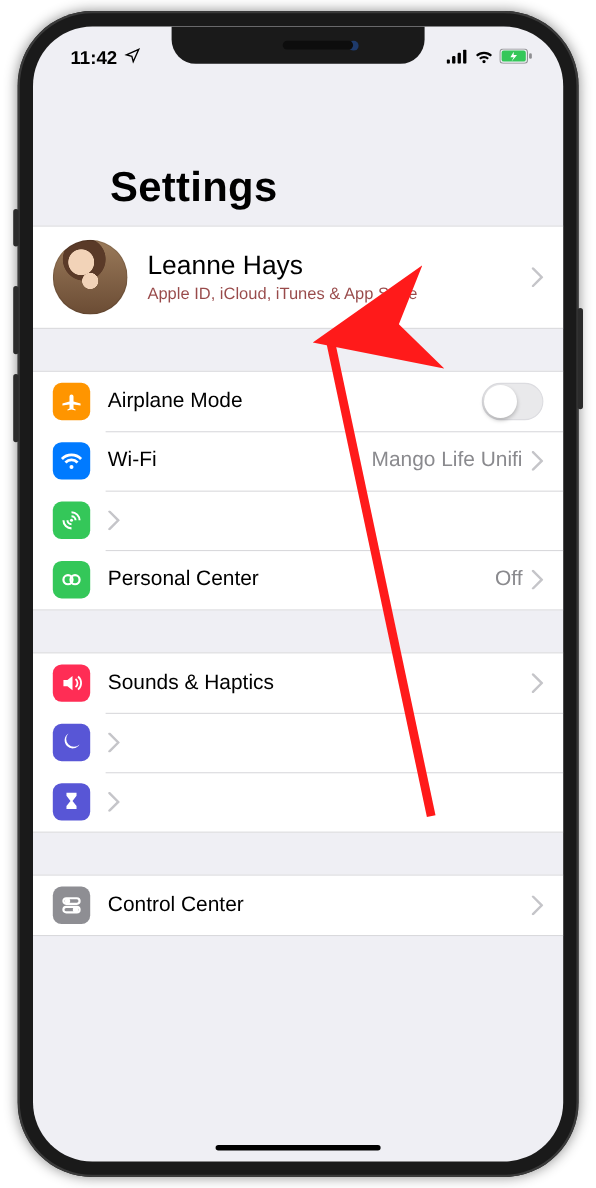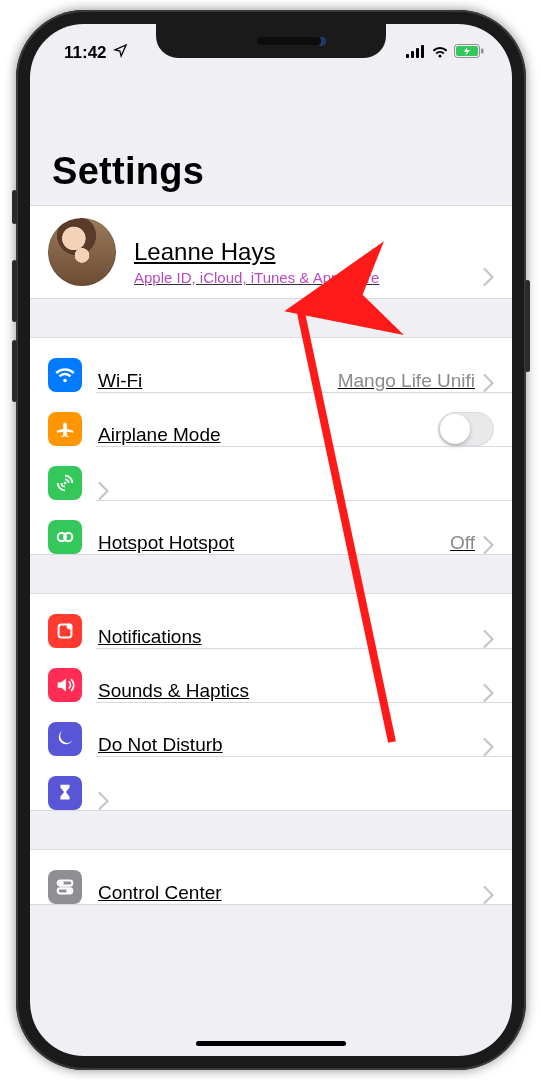--- a/index.html
+++ b/index.html
@@ -78,32 +78,32 @@
     z-index: 40;
   }
   .status-left { display:flex; align-items:center; gap:6px;}
   .status-right{ display:flex; align-items:center; gap:5px;}
   .page-title {
     font-size: 38px;
     font-weight: 700;
     color: #000;
     padding: 78px 22px 12px 22px;
     letter-spacing: .3px;
+    margin-left: 48px;
   }
   .group { background:#fff; border-top:1px solid #d9d9dc; border-bottom:1px solid #d9d9dc; }
   .group + .spacer { height:38px; }
   .spacer{ height:38px; }
 
   .row {
     display:flex;
-    align-items:flex-end;
+    align-items:center;
     min-height:54px;
     padding: 0 18px;
     position:relative;
-    text-decoration:underline;
   }
   .row + .row::before{
     content:"";
     position:absolute;
     left:66px; right:0; top:0;
     height:1px;
     background:#d9d9dc;
   }
   .row-profile{ min-height:92px; padding:12px 18px; }
 
@@ -125,21 +125,21 @@
     background: radial-gradient(circle at 38% 30%, #f2d3b8 0 18%, transparent 19%),
                 radial-gradient(circle at 50% 55%, #f2d3b8 0 14%, transparent 15%),
                 radial-gradient(circle at 42% 26%, #5a3a28 0 30%, transparent 31%),
                 linear-gradient(180deg,#9a7a5a 0%, #6b4c34 100%);
     margin-right:18px;
     flex-shrink:0;
     box-shadow: inset 0 0 0 1px rgba(0,0,0,.1);
   }
   .profile-text{ flex:1; }
   .profile-name{ font-size:24px; color:#000; margin-bottom:3px; }
-  .profile-sub{ font-size:15px; color:#a21caf; opacity:.8; }
+  .profile-sub{ font-size:15px; color:#7f1d1d; opacity:.8; }
 
   .toggle{
     width:56px; height:34px; border-radius:17px;
     background:#e9e9eb;
     border:1px solid #dcdce0;
     position:relative;
     flex-shrink:0;
   }
   .toggle::after{
     content:""; position:absolute;
@@ -234,41 +234,41 @@
               <path d="M1 1 L9 9 L1 17" fill="none" stroke="currentColor" stroke-width="2.2" stroke-linecap="round"></path>
             </svg>
           </span>
       </div>
     </div>
 
     <div class="spacer"></div>
 
     <div class="group">
       <div class="row">
+        <div class="app-icon bg-orange">
+          <svg viewBox="0 0 24 24" fill="#fff">
+              <path d="M21 14l-7-2V7a2 2 0 10-4 0v5l-7 2v2l7-1v4l-2 1v1l4-1 4 1v-1l-2-1v-4l7 1v-2z"></path>
+            </svg>
+        </div>
+        <div class="row-label">Airplane Mode</div>
+        <div class="toggle"></div>
+      </div>
+      <div class="row">
         <div class="app-icon bg-blue">
           <svg viewBox="0 0 24 24" fill="#fff">
               <path d="M12 20a2 2 0 100-4 2 2 0 000 4zM5 12.5a10 10 0 0114 0l-2 2a7 7 0 00-10 0l-2-2zM1.5 9a15 15 0 0121 0l-2 2a12 12 0 00-17 0l-2-2z"></path>
             </svg>
         </div>
         <div class="row-label">Wi-Fi</div>
         <div class="row-detail">Mango Life Unifi</div>
         <span class="chevron">
             <svg viewBox="0 0 10 18">
               <path d="M1 1 L9 9 L1 17" fill="none" stroke="currentColor" stroke-width="2.2" stroke-linecap="round"></path>
             </svg>
           </span>
-      </div>
-      <div class="row">
-        <div class="app-icon bg-orange">
-          <svg viewBox="0 0 24 24" fill="#fff">
-              <path d="M21 14l-7-2V7a2 2 0 10-4 0v5l-7 2v2l7-1v4l-2 1v1l4-1 4 1v-1l-2-1v-4l7 1v-2z"></path>
-            </svg>
-        </div>
-        <div class="row-label">Airplane Mode</div>
-        <div class="toggle"></div>
       </div>
       <div class="row">
         <div class="app-icon bg-green">
           <svg viewBox="0 0 24 24" fill="#fff">
               <path d="M12 8a4 4 0 014 4M12 4a8 8 0 018 8M12 20a8 8 0 01-8-8M12 16a4 4 0 01-4-4" stroke="#fff" stroke-width="2" fill="none"></path>
               <circle cx="12" cy="12" r="1.5" fill="#fff"></circle>
             </svg>
         </div>
         <span class="chevron">
             <svg viewBox="0 0 10 18">
@@ -276,68 +276,53 @@
             </svg>
           </span>
       </div>
       <div class="row">
         <div class="app-icon bg-green">
           <svg viewBox="0 0 24 24" fill="none" stroke="#fff" stroke-width="2.2">
               <circle cx="8.5" cy="12" r="4.5"></circle>
               <circle cx="15.5" cy="12" r="4.5"></circle>
             </svg>
         </div>
-        <div class="row-label">Hotspot Hotspot</div>
+        <div class="row-label">Personal Center</div>
         <div class="row-detail">Off</div>
         <span class="chevron">
             <svg viewBox="0 0 10 18">
               <path d="M1 1 L9 9 L1 17" fill="none" stroke="currentColor" stroke-width="2.2" stroke-linecap="round"></path>
             </svg>
           </span>
       </div>
     </div>
 
     <div class="spacer"></div>
 
     <div class="group">
-      <div class="row">
-        <div class="app-icon bg-red">
-          <svg viewBox="0 0 24 24" fill="none" stroke="#fff" stroke-width="2.2">
-              <rect x="5" y="5" width="14" height="14" rx="3"></rect>
-              <circle cx="17" cy="7" r="3.2" fill="#fff" stroke="none"></circle>
-            </svg>
-        </div>
-        <div class="row-label">Notifications</div>
-        <span class="chevron">
-            <svg viewBox="0 0 10 18">
-              <path d="M1 1 L9 9 L1 17" fill="none" stroke="currentColor" stroke-width="2.2" stroke-linecap="round"></path>
-            </svg>
-          </span>
-      </div>
       <div class="row">
         <div class="app-icon bg-pink">
           <svg viewBox="0 0 24 24" fill="#fff">
               <path d="M4 9v6h4l5 4V5L8 9H4z"></path>
               <path d="M16 8a5 5 0 010 8M18.5 5.5a8.5 8.5 0 010 13" stroke="#fff" stroke-width="1.8" fill="none"></path>
             </svg>
         </div>
         <div class="row-label">Sounds &amp; Haptics</div>
         <span class="chevron">
             <svg viewBox="0 0 10 18">
               <path d="M1 1 L9 9 L1 17" fill="none" stroke="currentColor" stroke-width="2.2" stroke-linecap="round"></path>
             </svg>
           </span>
       </div>
       <div class="row">
         <div class="app-icon bg-indigo">
           <svg viewBox="0 0 24 24" fill="#fff">
               <path d="M20 14A8 8 0 119 3a6.5 6.5 0 0011 11z"></path>
             </svg>
         </div>
-        <div class="row-label">Do Not Disturb</div>
         <span class="chevron">
             <svg viewBox="0 0 10 18">
               <path d="M1 1 L9 9 L1 17" fill="none" stroke="currentColor" stroke-width="2.2" stroke-linecap="round"></path>
             </svg>
           </span>
       </div>
       <div class="row">
         <div class="app-icon bg-indigo">
           <svg viewBox="0 0 24 24" fill="#fff">
               <path d="M7 3h10v3l-4 5 4 5v3H7v-3l4-5-4-5V3z"></path>

